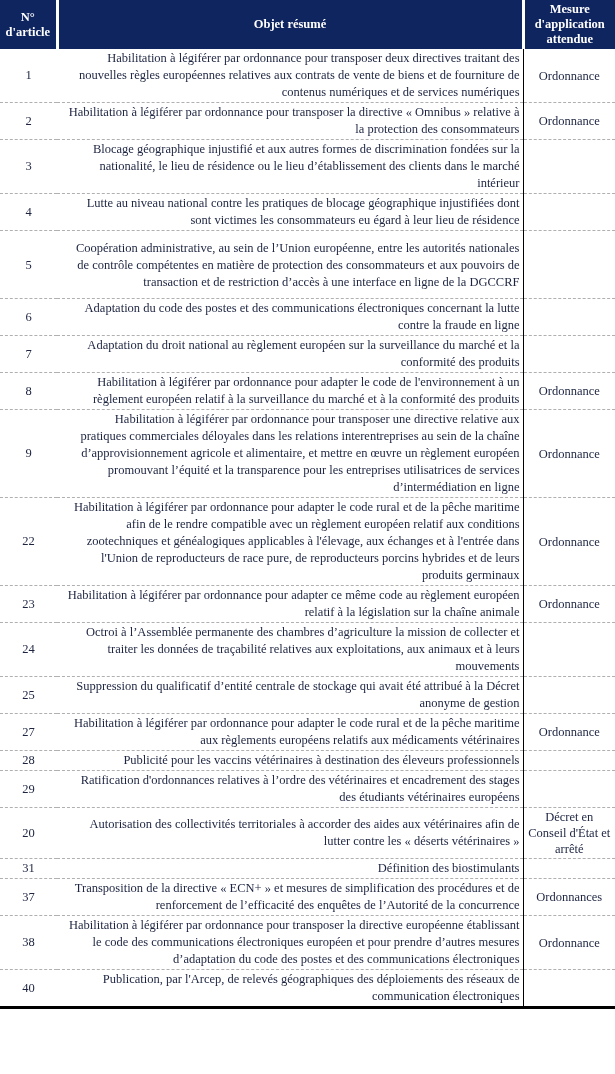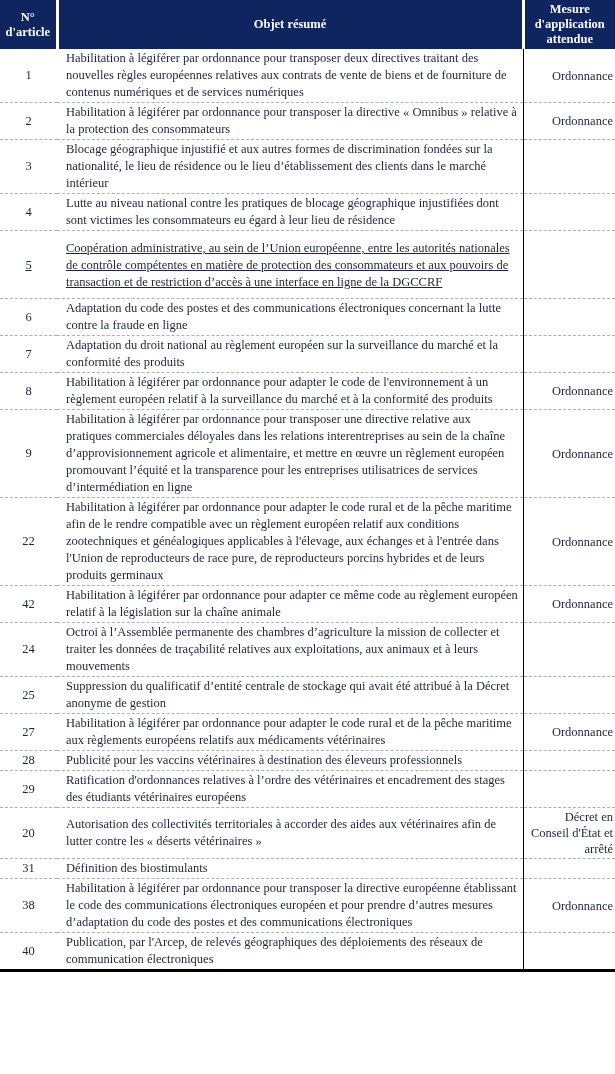--- a/index.html
+++ b/index.html
@@ -45,29 +45,29 @@
   tbody td {
     font-size: 12.5px;
     line-height: 17px;
     color: var(--body-text);
     vertical-align: middle;
     padding: 1px 3px;
   }
   tbody tr + tr td { border-top: 1px dashed var(--row-separator); }
 
   tbody td.col-article { text-align: center; }
-  tbody td.col-objet   { text-align: left; padding-left: 9px; padding-right: 3px; }
+  tbody td.col-objet   { text-align: right; padding-left: 9px; padding-right: 3px; }
   tbody td.col-mesure  {
-    text-align: right;
+    text-align: center;
     border-left: 1.5px solid var(--divider);
     line-height: 16px;
     padding: 1px 2px;
   }
   
-  tbody tr:nth-child(5) td { padding-top: 9px; padding-bottom: 7px; text-decoration: underline; }
+  tbody tr:nth-child(5) td { padding-top: 9px; padding-bottom: 7px; }
 </style>
 </head>
 <body>
 
 <div class="page">
   <table class="articles-table">
     <colgroup>
       <col class="c1">
       <col class="c2">
       <col class="c3">
@@ -124,21 +124,21 @@
           <td class="col-article">9</td>
           <td class="col-objet">Habilitation à légiférer par ordonnance pour transposer une directive relative aux pratiques commerciales déloyales dans les relations interentreprises au sein de la chaîne d’approvisionnement agricole et alimentaire, et mettre en œuvre un règlement européen promouvant l’équité et la transparence pour les entreprises utilisatrices de services d’intermédiation en ligne</td>
           <td class="col-mesure">Ordonnance</td>
         </tr>
         <tr>
           <td class="col-article">22</td>
           <td class="col-objet">Habilitation à légiférer par ordonnance pour adapter le code rural et de la pêche maritime afin de le rendre compatible avec un règlement européen relatif aux conditions zootechniques et généalogiques applicables à l'élevage, aux échanges et à l'entrée dans l'Union de reproducteurs de race pure, de reproducteurs porcins hybrides et de leurs produits germinaux</td>
           <td class="col-mesure">Ordonnance</td>
         </tr>
         <tr>
-          <td class="col-article">42</td>
+          <td class="col-article">23</td>
           <td class="col-objet">Habilitation à légiférer par ordonnance pour adapter ce même code au règlement européen relatif à la législation sur la chaîne animale</td>
           <td class="col-mesure">Ordonnance</td>
         </tr>
         <tr>
           <td class="col-article">24</td>
           <td class="col-objet">Octroi à l’Assemblée permanente des chambres d’agriculture la mission de collecter et traiter les données de traçabilité relatives aux exploitations, aux animaux et à leurs mouvements</td>
           <td class="col-mesure"></td>
         </tr>
         <tr>
           <td class="col-article">25</td>
@@ -164,20 +164,25 @@
           <td class="col-article">20</td>
           <td class="col-objet">Autorisation des collectivités territoriales à accorder des aides aux vétérinaires afin de lutter contre les « déserts vétérinaires »</td>
           <td class="col-mesure">Décret en Conseil d'État et arrêté</td>
         </tr>
         <tr>
           <td class="col-article">31</td>
           <td class="col-objet">Définition des biostimulants</td>
           <td class="col-mesure"></td>
         </tr>
         <tr>
+          <td class="col-article">37</td>
+          <td class="col-objet">Transposition de la directive « ECN+ » et mesures de simplification des procédures et de renforcement de l’efficacité des enquêtes de l’Autorité de la concurrence</td>
+          <td class="col-mesure">Ordonnances</td>
+        </tr>
+        <tr>
           <td class="col-article">38</td>
           <td class="col-objet">Habilitation à légiférer par ordonnance pour transposer la directive européenne établissant le code des communications électroniques européen et pour prendre d’autres mesures d’adaptation du code des postes et des communications électroniques</td>
           <td class="col-mesure">Ordonnance</td>
         </tr>
         <tr>
           <td class="col-article">40</td>
           <td class="col-objet">Publication, par l'Arcep, de relevés géographiques des déploiements des réseaux de communication électroniques</td>
           <td class="col-mesure"></td>
         </tr>
       </tbody>

